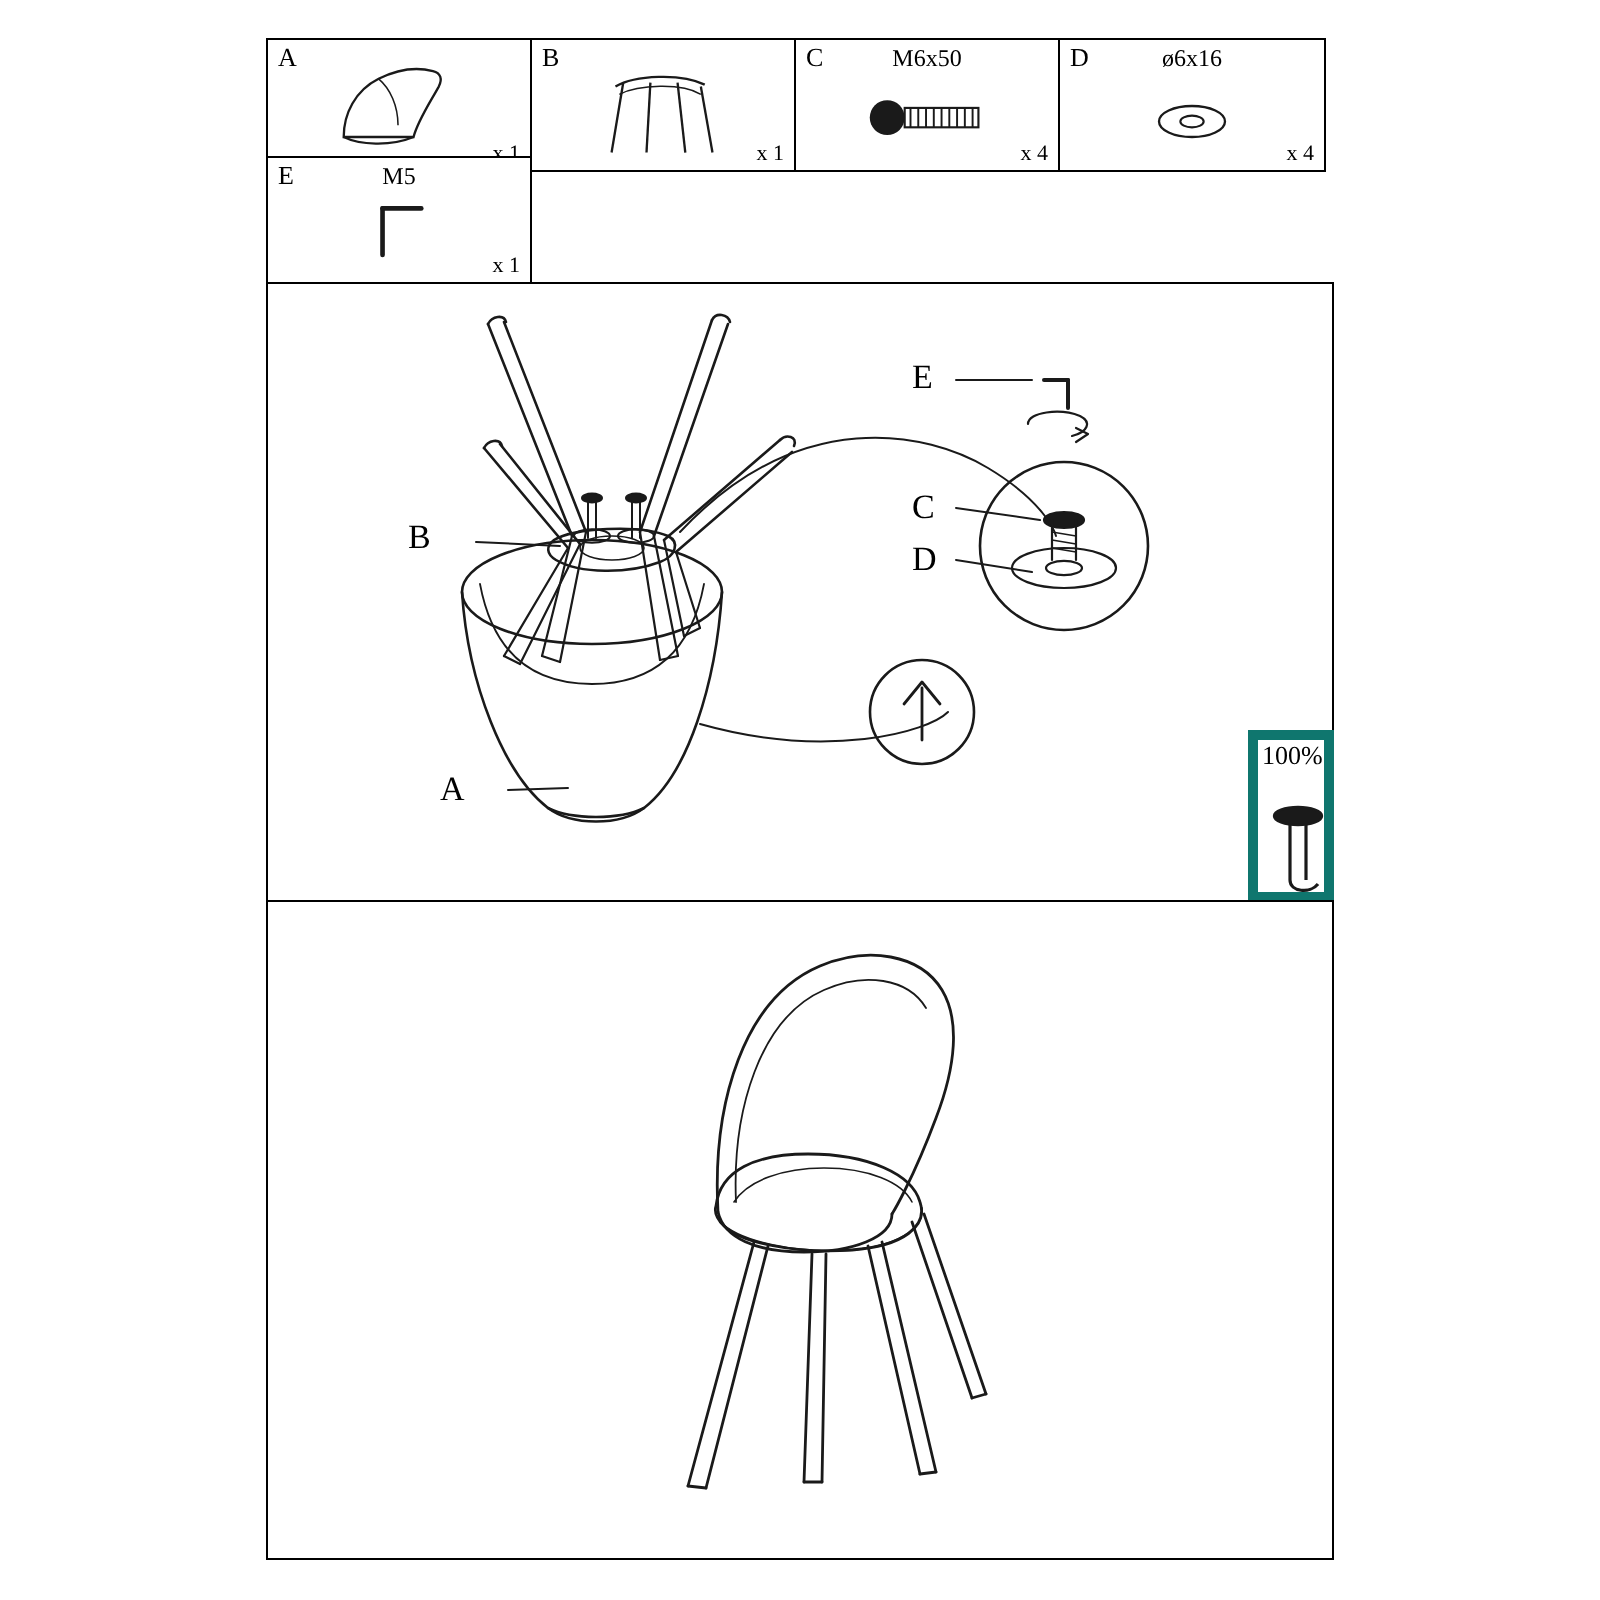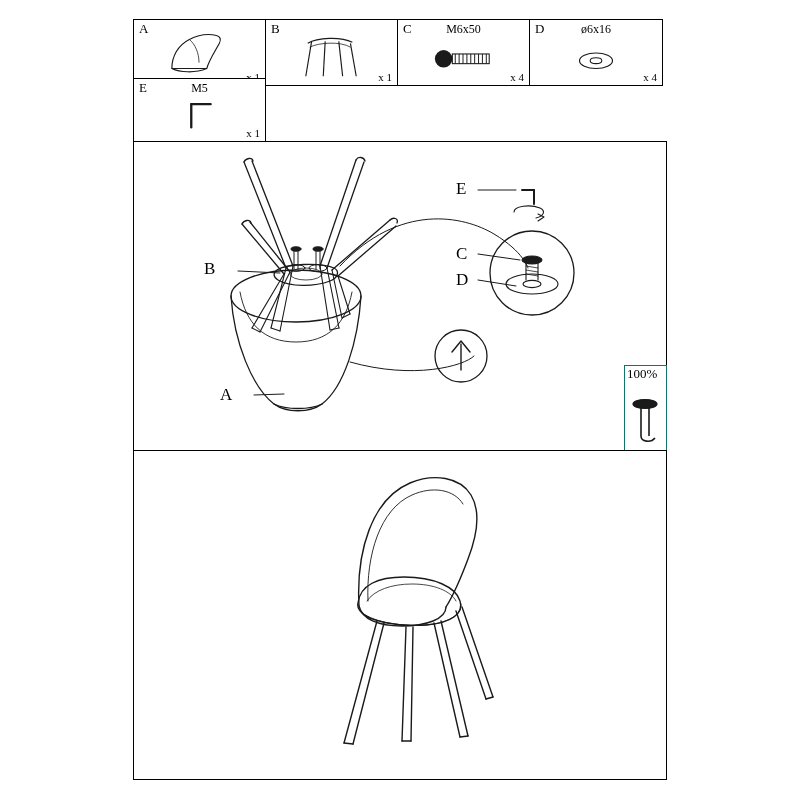--- a/index.html
+++ b/index.html
@@ -68,21 +68,21 @@
     background: #fff;
   }
 
   .callout {
     position: absolute;
     font-size: 17px;
     line-height: 1;
   }
   .scale-box {
     position: absolute;
-    border: 1px solid #0f766e;
+    border: 5px solid #0f766e;
     box-sizing: border-box;
     background: #fff;
     text-align: right;
   }
   .scale-label {
     position: absolute;
     top: 1px;
     left: 2px;
     font-size: 13px;
     line-height: 1;

